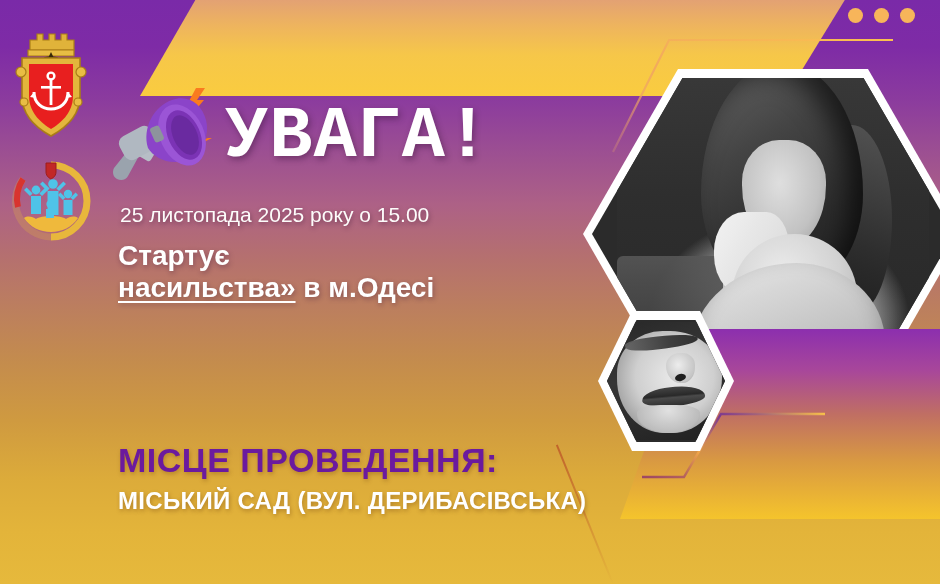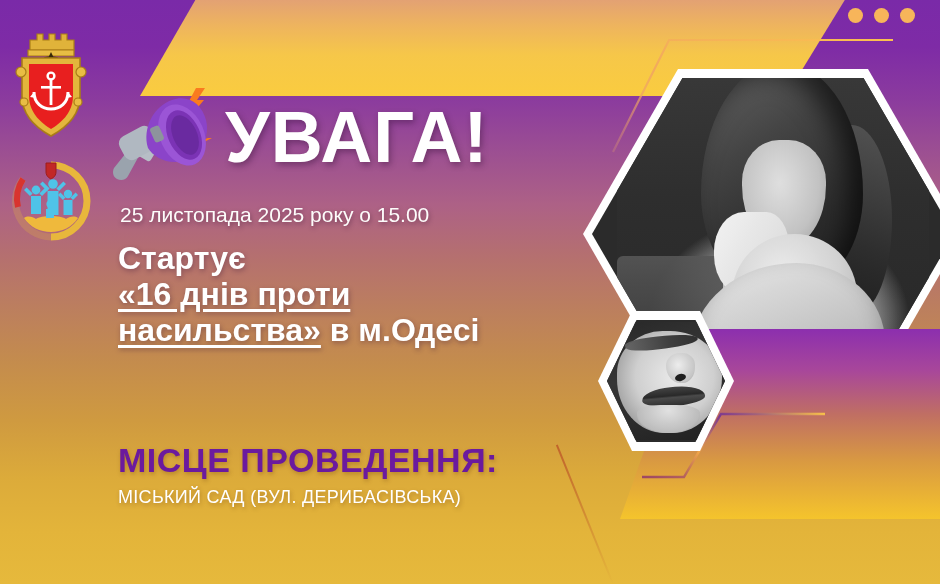--- a/index.html
+++ b/index.html
@@ -165,41 +165,42 @@
   
   .megaphone{position:absolute;left:112px;top:86px;width:128px;height:108px;}
 
   
   .uvaga{
     position:absolute;left:225px;top:101px;
     font-size:72px;font-weight:bold;color:#ffffff;letter-spacing:1px;
     line-height:1;
     text-shadow:2px 3px 6px rgba(60,20,60,.45);
     white-space:nowrap;
+    font-family:Liberation Mono, monospace;
   }
   .date-line{
     position:absolute;left:120px;top:203px;
     font-size:21px;color:#fdfcfb;font-weight:400;white-space:nowrap;
     text-shadow:1px 2px 4px rgba(70,30,60,.5);
   }
   .headline{
     position:absolute;left:118px;top:240px;width:480px;
-    font-size:32px;font-weight:bold;color:#ffffff;line-height:1.13;
+    font-size:28px;font-weight:bold;color:#ffffff;line-height:1.13;
     text-shadow:1px 2px 5px rgba(70,30,60,.42);
   }
   .headline .u{ text-decoration:underline; text-underline-offset:4px; }
   .place-label{
     position:absolute;left:118px;top:441px;
     font-size:34px;font-weight:bold;color:#6b1a9e;letter-spacing:.5px;
     white-space:nowrap;
     text-shadow:1px 2px 4px rgba(120,70,20,.38);
   }
   .place-value{
     position:absolute;left:118px;top:487px;
-    font-size:18px;font-weight:normal;color:#ffffff;letter-spacing:.3px;
+    font-size:24px;font-weight:bold;color:#ffffff;letter-spacing:.3px;
     white-space:nowrap;
     text-shadow:1px 2px 4px rgba(120,70,20,.45);
   }
 </style>
 </head>
 <body>
 
 <div id="poster">
 
   <div class="top-trapezoid"></div>
@@ -334,20 +335,19 @@
     <ellipse cx="73" cy="49" rx="12" ry="21" fill="#6a2aa0" transform="rotate(-24 73 49)"></ellipse>
     <rect x="40" y="40" width="10" height="16" rx="3" fill="#8d949c" transform="rotate(-24 45 48)"></rect>
   </svg>
 
   <div class="uvaga">УВАГА!</div>
 
   <div class="date-line">25 листопада 2025 року  о 15.00</div>
 
   <div class="headline">
     <div>Стартує</div>
-    <div><span class="u">«16 днів проти</span></div>
     <div><span class="u">насильства»</span><span> в м.Одесі</span></div>
   </div>
 
   <div class="place-label">МІСЦЕ ПРОВЕДЕННЯ:</div>
   <div class="place-value">МІСЬКИЙ САД (ВУЛ. ДЕРИБАСІВСЬКА)</div>
 
 </div>
 
 </body></html>

